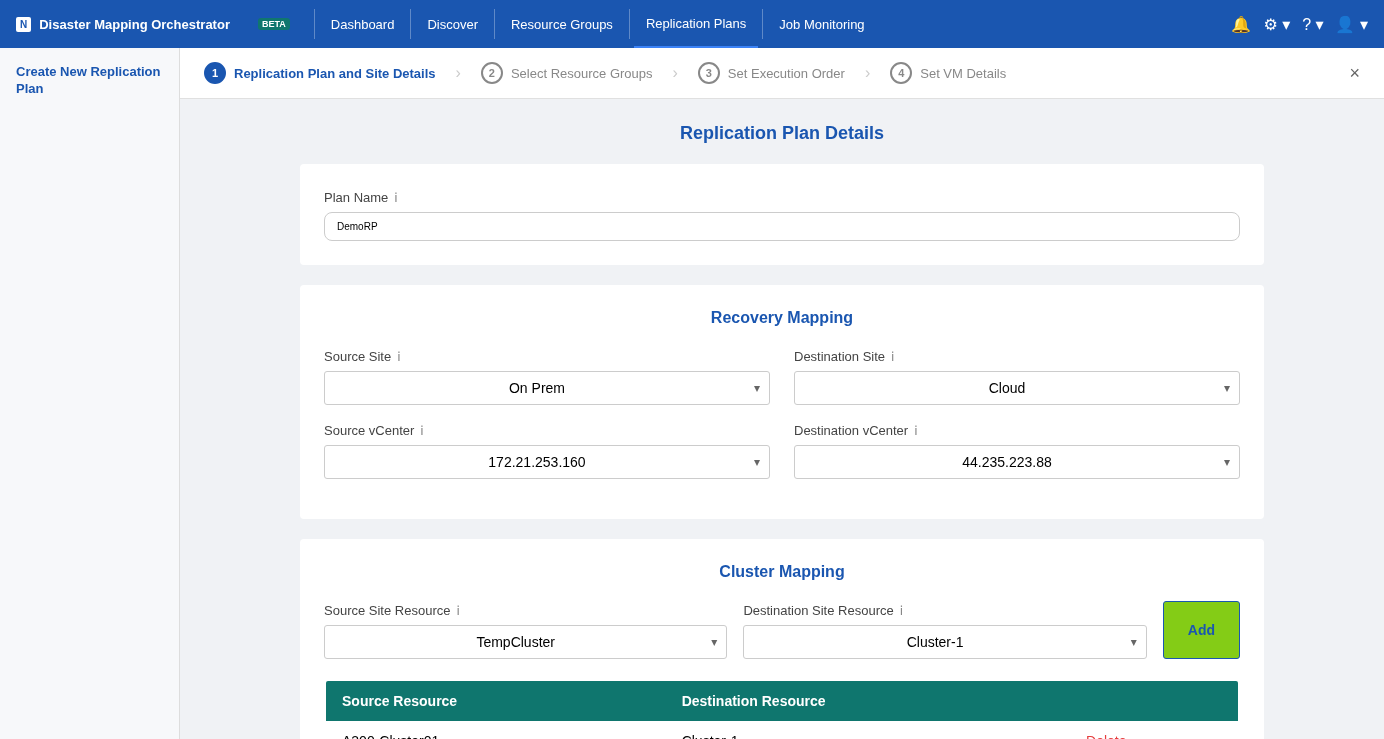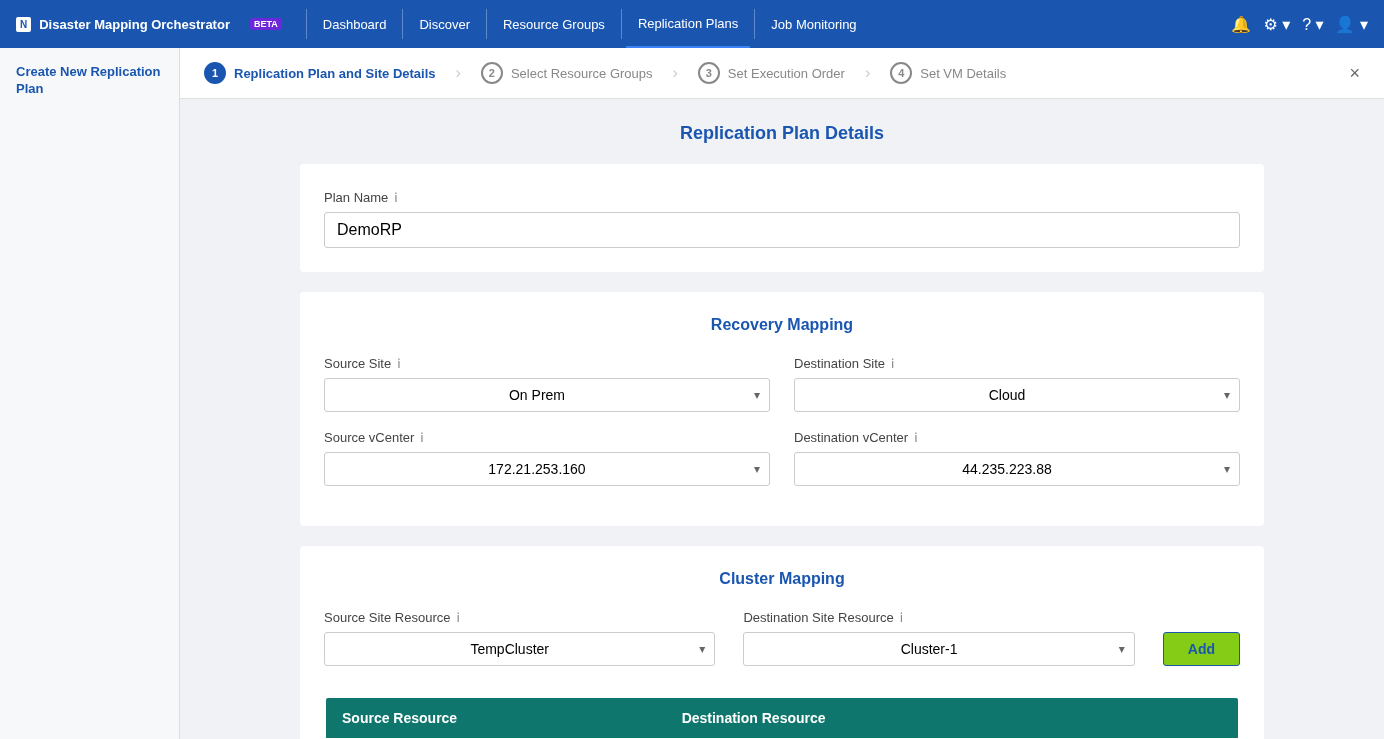--- a/index.html
+++ b/index.html
@@ -30,27 +30,27 @@
       font-weight: bold;
       padding: 2px 4px;
       border-radius: 2px;
     }
     .nav-app-name {
       color: white;
       font-size: 13px;
       font-weight: 600;
     }
     .nav-beta {
-      background: #6d28d9;
+      background: #0f766e;
       color: white;
       font-size: 9px;
       font-weight: bold;
       padding: 1px 4px;
       border-radius: 3px;
-      margin-left: 12px;
+      margin-left: 20px;
       vertical-align: super;
     }
     .nav-divider {
       width: 1px;
       height: 30px;
       background: rgba(255,255,255,0.3);
       margin: 0 4px;
     }
     .nav-link {
       color: white;
@@ -197,22 +197,22 @@
     }
     .info-icon {
       color: #888;
       font-size: 13px;
       cursor: pointer;
     }
     .field-input {
       width: 100%;
       padding: 8px 12px;
       border: 1px solid #ccc;
-      border-radius: 3px;
-      font-size: 16px;
+      border-radius: 8px;
+      font-size: 10px;
       outline: none;
     }
     .field-select-wrapper {
       position: relative;
     }
     .field-select {
       width: 100%;
       padding: 8px 32px 8px 12px;
       border: 1px solid #ccc;
       border-radius: 3px;
@@ -281,23 +281,22 @@
       padding: 8px 24px;
       font-size: 14px;
       font-weight: 600;
       border-radius: 3px;
       cursor: pointer;
       white-space: nowrap;
     }
 
     .source-resource-row {
       display: flex;
-      gap: 28px;
-      align-items: flex-end;
-      margin-bottom: 30px;
+      gap: 16px;
+      margin-bottom: 20px;
     }
     .source-resource-row .field-group { flex: 1; }
 
     .plan-name-row {
       margin-bottom: 0;
     }
   </style>
 </head>
 <body>
 

